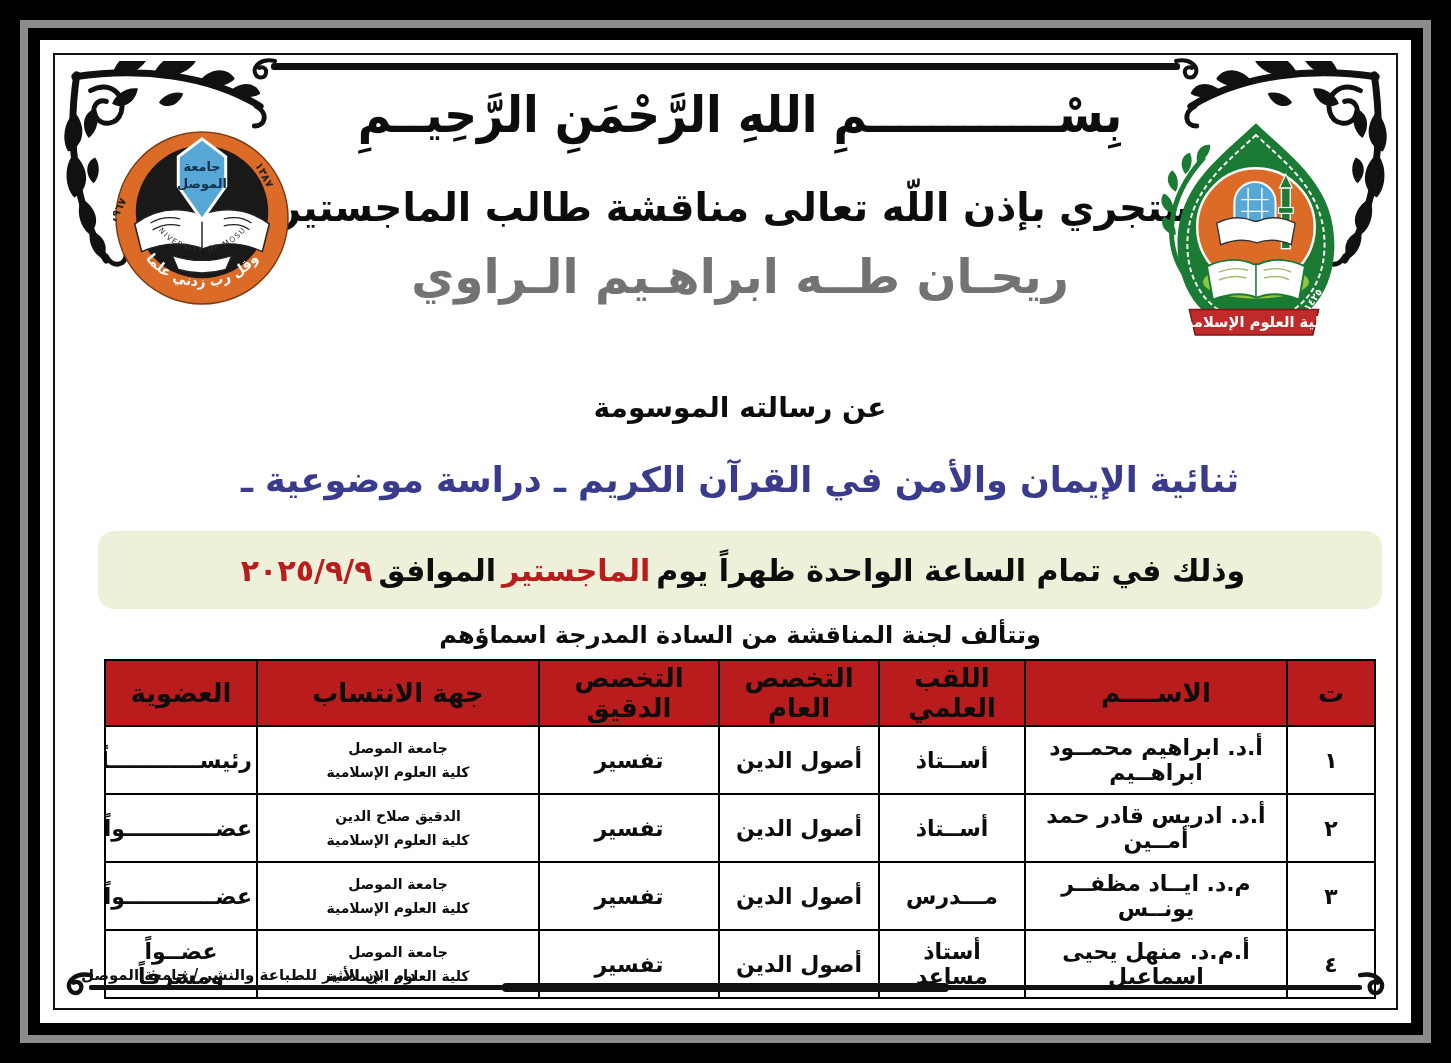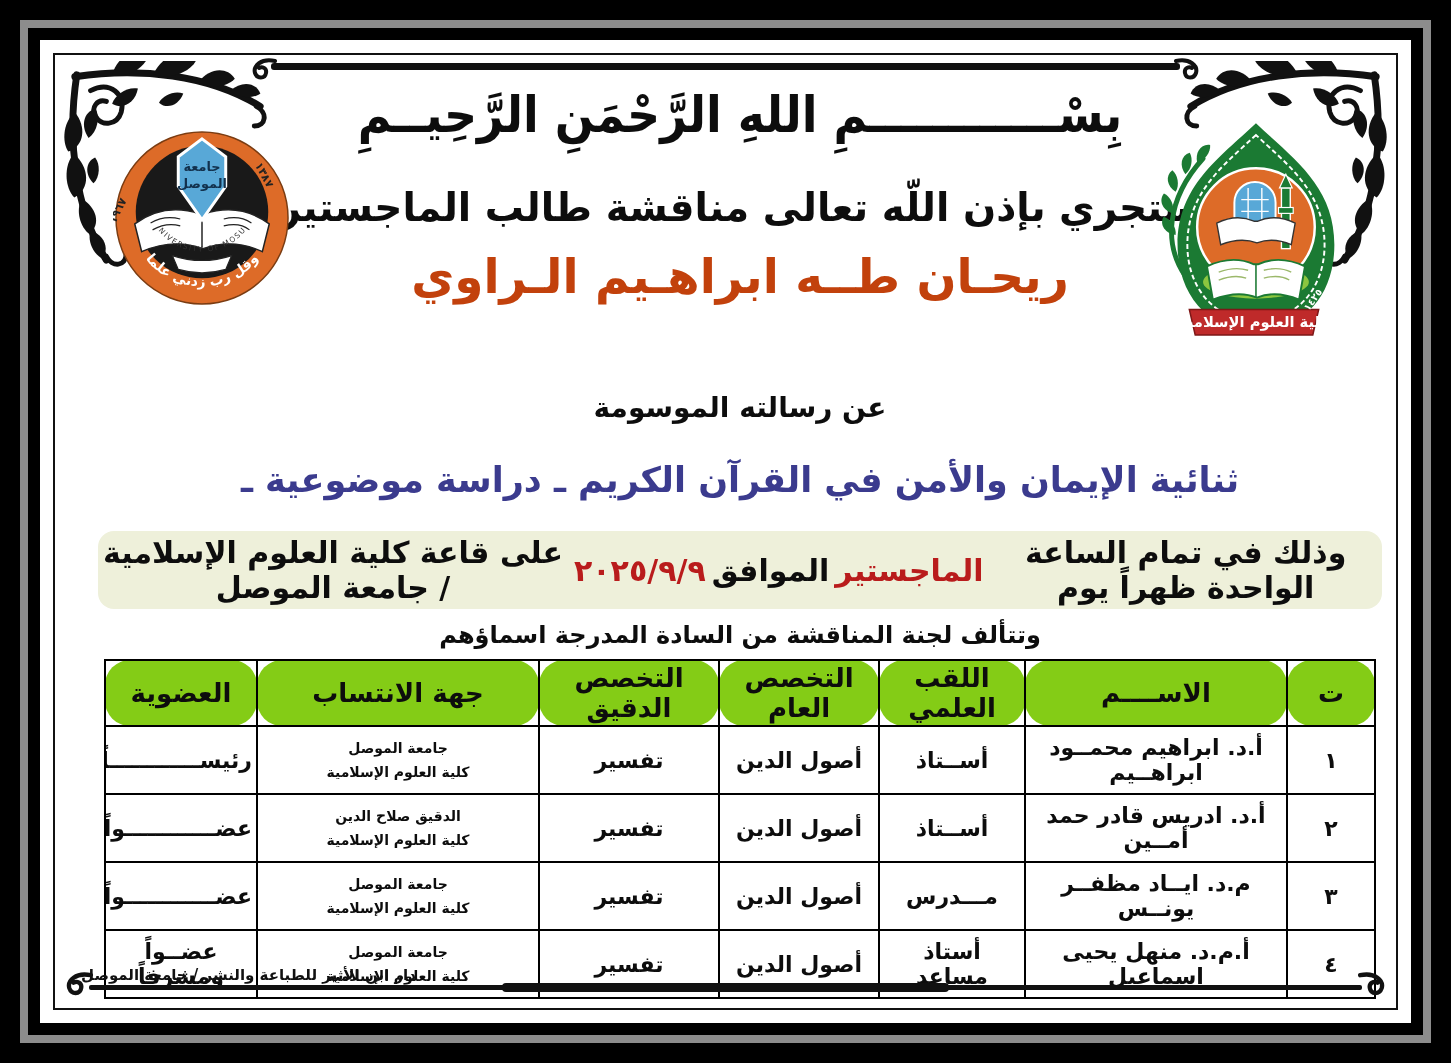--- a/index.html
+++ b/index.html
@@ -29,31 +29,31 @@
   .imprint{position:absolute;left:26px;bottom:24px;font-size:15px;font-weight:700;color:#111;direction:rtl;}
 
   
   .logo-mosul{position:absolute;left:58px;top:74px;width:178px;height:178px;z-index:4;}
   .logo-college{position:absolute;right:44px;top:60px;width:196px;height:234px;z-index:4;}
 
   
   .stack{position:relative;width:100%;height:100%;text-align:center;color:#0d0d0d;padding-left:29px;}
   .bismillah{margin:12px auto 0;height:96px;font-size:46px;font-weight:700;display:flex;align-items:center;justify-content:center;transform:scaleY(1.08);}
   .headline{margin-top:16px;height:58px;font-size:39px;font-weight:700;line-height:58px;}
-  .student{margin-top:8px;height:64px;font-size:47px;font-weight:700;line-height:64px;color:#c2410c;}
+  .student{margin-top:8px;height:64px;font-size:47px;font-weight:700;line-height:64px;color:#737373;}
   .about{margin-top:80px;height:38px;font-size:28px;font-weight:700;line-height:38px;}
   .thesis{margin-top:28px;height:50px;font-size:35px;font-weight:700;line-height:50px;color:#3b3b8e;}
   .schedulebox{margin:26px 14px 0;height:78px;background:#eef0da;border-radius:16px;display:flex;align-items:center;justify-content:center;font-size:30px;font-weight:700;}
   .schedulebox .hl{color:#b91c1c;padding:0 6px;}
   .intro{margin-top:10px;height:32px;font-size:24px;font-weight:700;line-height:32px;}
 
   
   table.committee{width:1270px;margin:8px auto 0;border-collapse:collapse;table-layout:fixed;}
   table.committee th,table.committee td{border:2.5px solid #000;font-weight:700;color:#0d0d0d;padding:2px 4px;text-align:center;vertical-align:middle;overflow:hidden;}
-  table.committee th{height:62px;background:#84cc16;font-size:26px;border-radius:25px;}
+  table.committee th{height:62px;background:#b91c1c;font-size:26px;}
   table.committee td{height:68px;font-size:22px;background:#fff;}
   td.c-name{text-align:right;padding-right:10px;font-size:23px;}
   td.c-member{font-size:25px;}
   .affil{font-size:14px;line-height:24px;}
 </style>
 </head>
 <body>
 
 <div class="poster">
  <div class="f2">
@@ -188,21 +188,20 @@
         <div class="headline">ستجري بإذن اللّه تعالى مناقشة طالب الماجستير</div>
         <div class="student">ريحـان طــه ابراهـيم الـراوي</div>
         <div class="about">عن رسالته الموسومة</div>
         <div class="thesis">ثنائية الإيمان والأمن في القرآن الكريم ـ دراسة موضوعية ـ</div>
 
         <div class="schedulebox">
           <span>وذلك في تمام الساعة الواحدة ظهراً يوم </span>
           <span class="hl">الماجستير</span>
           <span> الموافق </span>
           <span class="hl">٢٠٢٥/٩/٩</span>
-          <span> على قاعة كلية العلوم الإسلامية / جامعة الموصل</span>
         </div>
 
         <div class="intro">وتتألف لجنة المناقشة من السادة المدرجة اسماؤهم</div>
 
         <table class="committee">
           <colgroup>
             <col style="width:88px">
                   <col style="width:262px">
                   <col style="width:146px">
                   <col style="width:160px">

